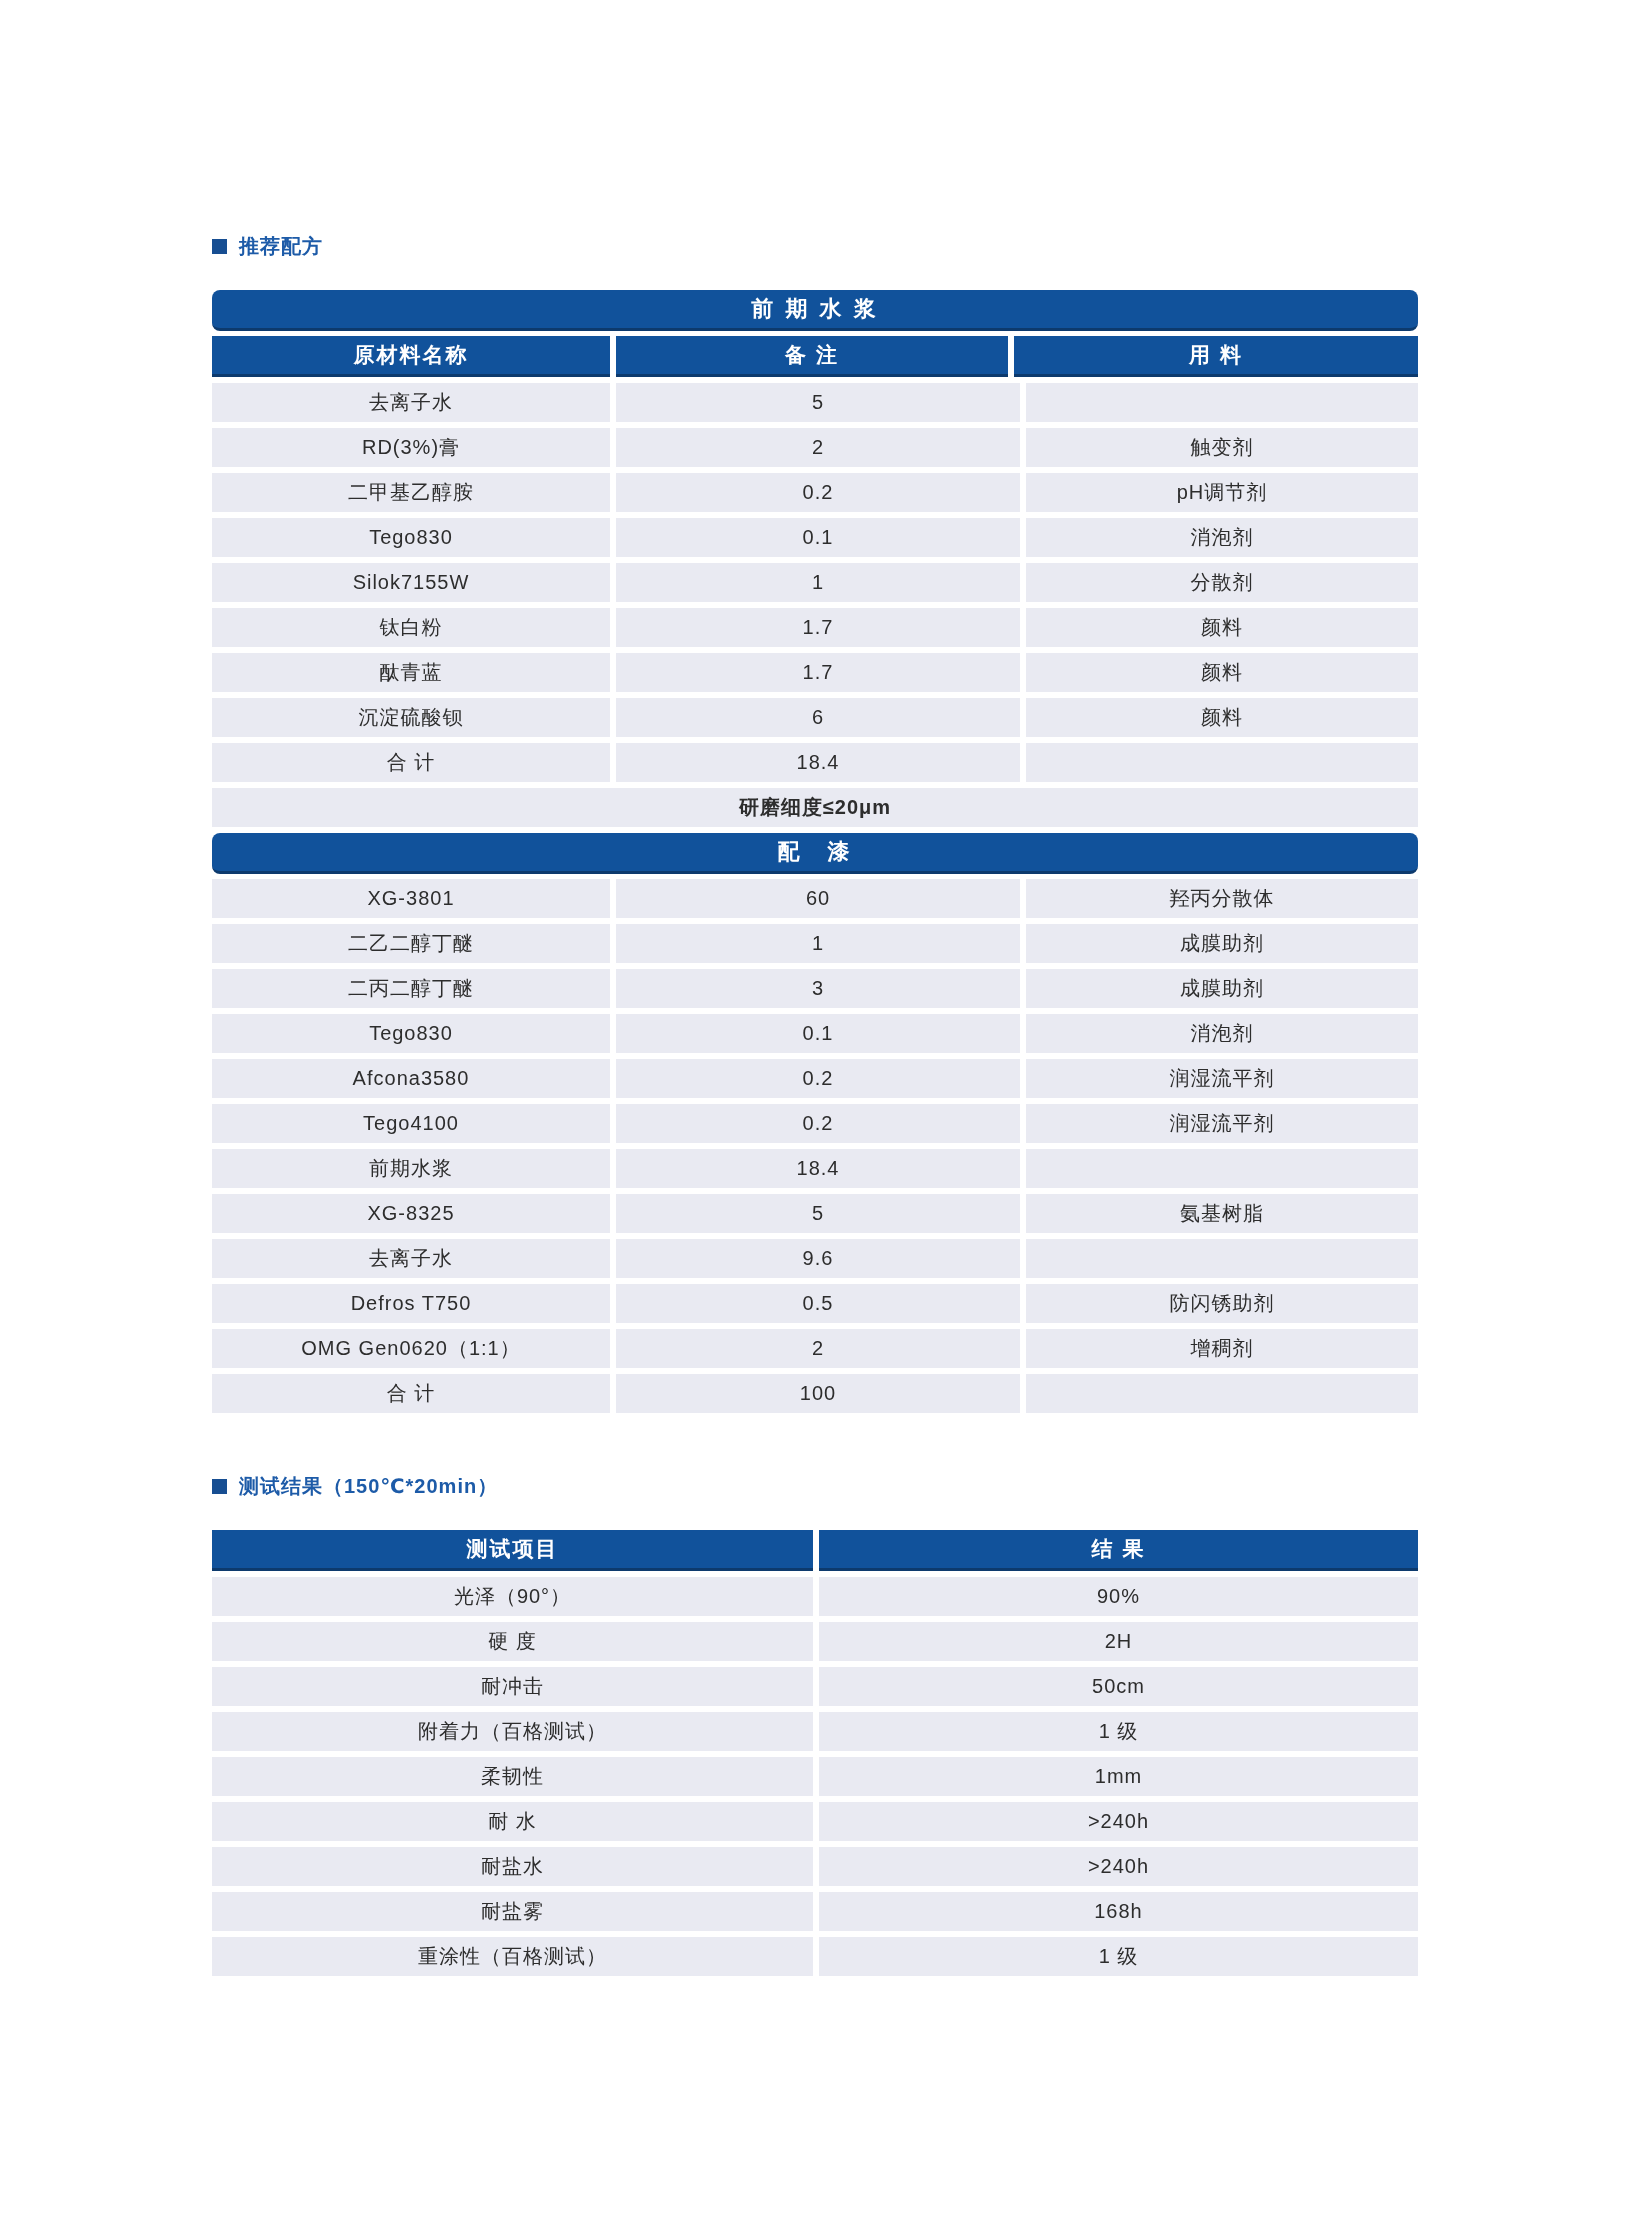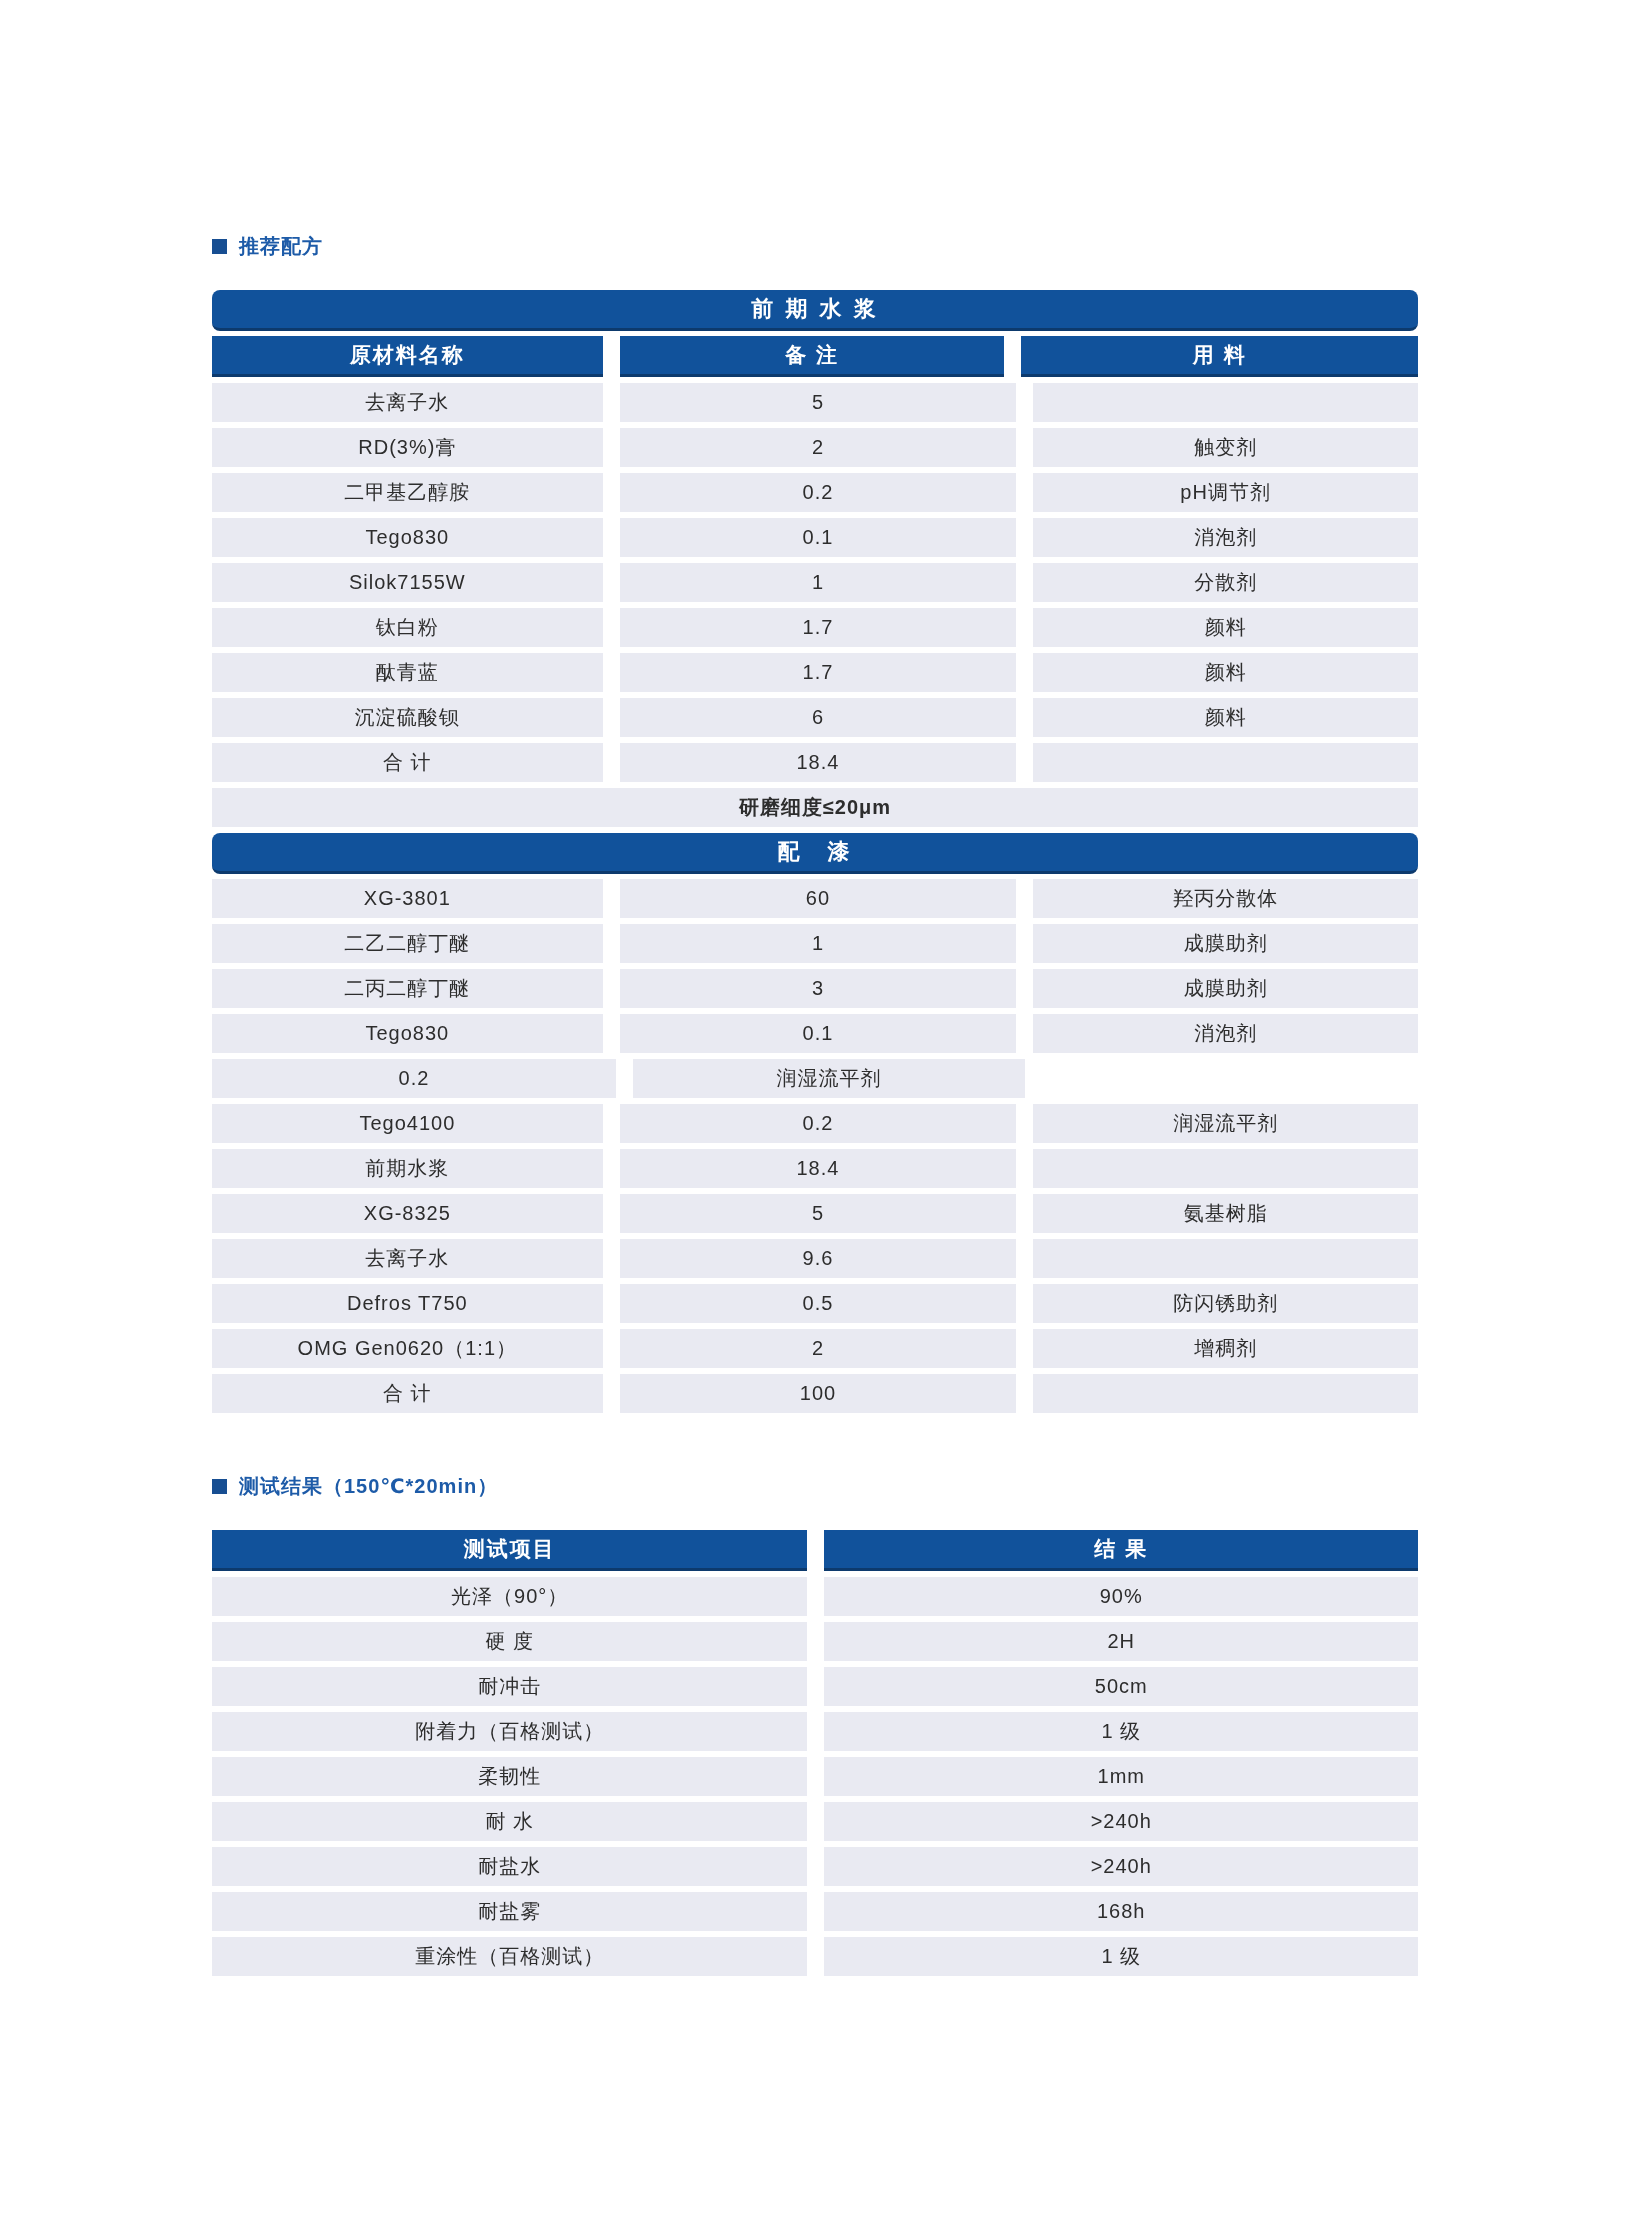--- a/index.html
+++ b/index.html
@@ -22,21 +22,21 @@
 
   
   .tbl { margin-top:30px; }
   .bar {
     background:#11529b; border-bottom:3px solid #0d3a6d;
     height:38px; display:flex; align-items:center; justify-content:center;
     color:#ffffff; font-size:22px; font-weight:700; letter-spacing:3px;
     margin-bottom:5px;
     border-radius:8px;
   }
-  .trow { display:flex; gap:17px; margin-bottom:6px; }
+  .trow { display:flex; gap:6px; margin-bottom:6px; }
   .hcell {
     background:#11529b; border-bottom:3px solid #0d3a6d;
     height:38px; display:flex; align-items:center; justify-content:center;
     color:#ffffff; font-size:21px; font-weight:700; letter-spacing:2px;
   }
   .cell {
     background:#e9eaf2; height:39px;
     display:flex; align-items:center; justify-content:center;
     font-size:20px; font-weight:500; color:#2d2d2d; letter-spacing:1px;
   }
@@ -134,20 +134,21 @@
           <div class="cell t1c1">二丙二醇丁醚</div>
           <div class="cell t1c2">3</div>
           <div class="cell t1c3">成膜助剂</div>
         </div>
         <div class="trow">
           <div class="cell t1c1">Tego830</div>
           <div class="cell t1c2">0.1</div>
           <div class="cell t1c3">消泡剂</div>
         </div>
         <div class="trow">
+          <div class="cell t1c1">Afcona3580</div>
           <div class="cell t1c2">0.2</div>
           <div class="cell t1c3">润湿流平剂</div>
         </div>
         <div class="trow">
           <div class="cell t1c1">Tego4100</div>
           <div class="cell t1c2">0.2</div>
           <div class="cell t1c3">润湿流平剂</div>
         </div>
         <div class="trow">
           <div class="cell t1c1">前期水浆</div>

